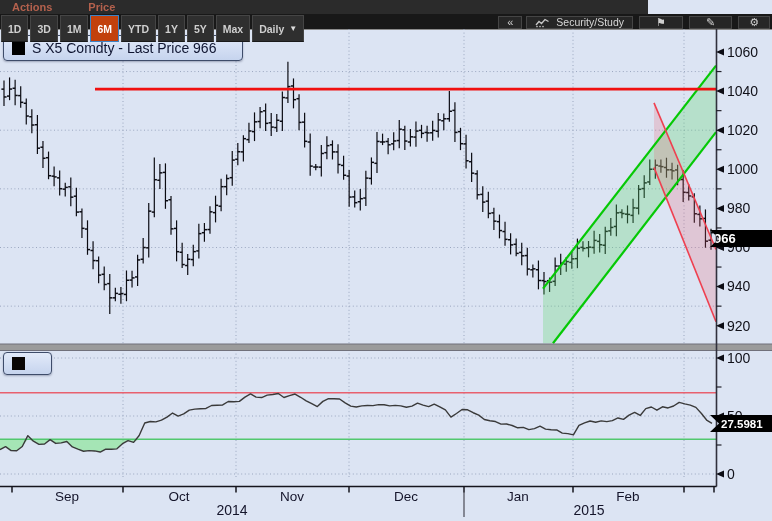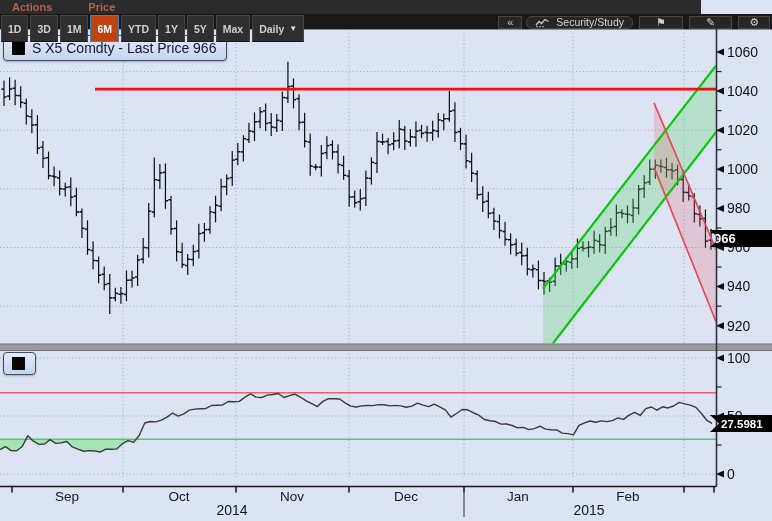--- a/index.html
+++ b/index.html
@@ -1,38 +1,38 @@
 <!DOCTYPE html>
 <html><head>
 <meta charset="utf-8">
 <style>
   html,body{margin:0;padding:0;background:#555;}
   .terminal{position:relative;width:772px;height:521px;overflow:hidden;
     font-family:"Liberation Sans","DejaVu Sans",sans-serif;background:#dce4f3;}
   
-  .menubar{position:absolute;left:0;top:0;width:701px;height:14px;background:#2b2b2b;
+  .menubar{position:absolute;left:0;top:0;width:648px;height:14px;background:#2b2b2b;
     display:flex;align-items:center;gap:36px;padding-left:12px;box-sizing:border-box;z-index:30;}
   .menubar span{font-size:11px;font-weight:bold;color:#b4614d;line-height:14px;}
   
   .toolbar{position:absolute;left:0;top:14px;width:772px;height:15px;background:#181818;
     display:flex;align-items:center;box-sizing:border-box;z-index:30;}
   .ranges{display:flex;height:15px;}
   .rbtn{height:27px;margin:1px 1px 0 1px;padding:0 6px;background:#2f2f2f;border:1px solid #454545;
     border-bottom-color:#1a1a1a;color:#cfcfcf;font-size:10.5px;font-weight:bold;line-height:12px;
     display:flex;align-items:center;box-sizing:border-box;}
   .rbtn.sel{background:#c2410c;border-color:#3f82c4;color:#fff;}
   .daily{display:flex;gap:5px;align-items:center;justify-content:space-between;}
   .daily .caret{font-size:8px;color:#ddd;}
   .tspacer{flex:1;}
   .tbtn{height:13px;margin-top:1px;padding:0 8px;background:#262626;border:1px solid #454545;
     color:#c8c8c8;font-size:10.5px;display:flex;gap:6px;align-items:center;box-sizing:border-box;}
   .tbtn .glyph{font-size:11px;line-height:12px;color:#cfcfcf;}
   .secstudy{font-size:10.5px;color:#d6d6d6;}
   
-  .legend{position:absolute;display:flex;align-items:center;gap:7px;padding:4px 10px 4px 8px;
+  .legend{position:absolute;display:flex;align-items:center;gap:7px;padding:4px 26px 4px 8px;
     background:linear-gradient(#e2eaf9,#c6d4ee);border:1.5px solid #3e4c6a;border-radius:4px;
     z-index:20;box-shadow:0 1px 2px rgba(40,50,80,.35);}
   .legend .sq{width:13px;height:13px;background:#0a0604;flex:0 0 auto;}
   .legend .txt{font-size:14px;font-weight:500;color:#0e1430;white-space:nowrap;}
   #legend-main{left:3px;top:35px;}
   #legend-rsi{left:3px;top:352px;}
   
   .badge{position:absolute;left:710px;width:62px;height:17px;background:#000;color:#fff;
     z-index:15;box-sizing:border-box;display:flex;align-items:center;
     clip-path:polygon(0 0,100% 0,100% 100%,0 100%,9px 50%);}
@@ -62,21 +62,21 @@
       <div class="rbtn">Max</div>
       <div class="rbtn daily">
         <span>Daily</span>
         <span class="caret">▼</span>
       </div>
     </div>
     <div class="tspacer"></div>
     <div class="tbtn">
       <span class="glyph">«</span>
     </div>
-    <div class="tbtn" style="margin-left:4px;border-radius:6px;">
+    <div class="tbtn" style="margin-left:4px;">
       <svg width="15" height="11" viewBox="0 0 15 11">
         <polyline points="1,8 4,4.5 6.5,6.5 10,2.5 13.5,4.5" fill="none" stroke="#c8c8c8" stroke-width="1.3"></polyline>
         <circle cx="2" cy="9.6" r="0.8" fill="#c8c8c8"></circle>
           <circle cx="5" cy="9.6" r="0.8" fill="#c8c8c8"></circle>
         <circle cx="8" cy="9.6" r="0.8" fill="#c8c8c8"></circle>
       </svg>
       <span class="secstudy">Security/Study</span>
     </div>
     <div class="tbtn" style="margin-left:6px;padding:0 16px;">
       <span class="glyph">⚑</span>

